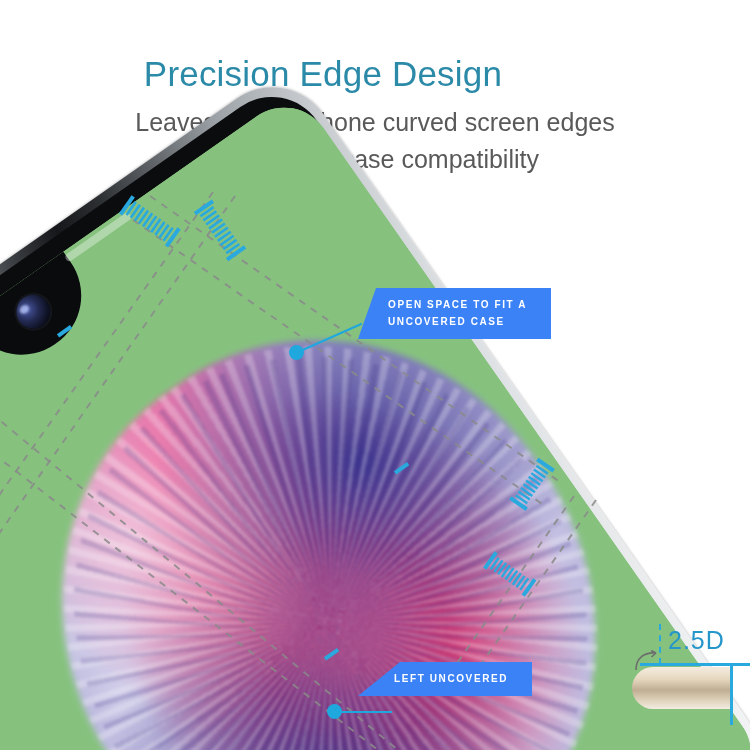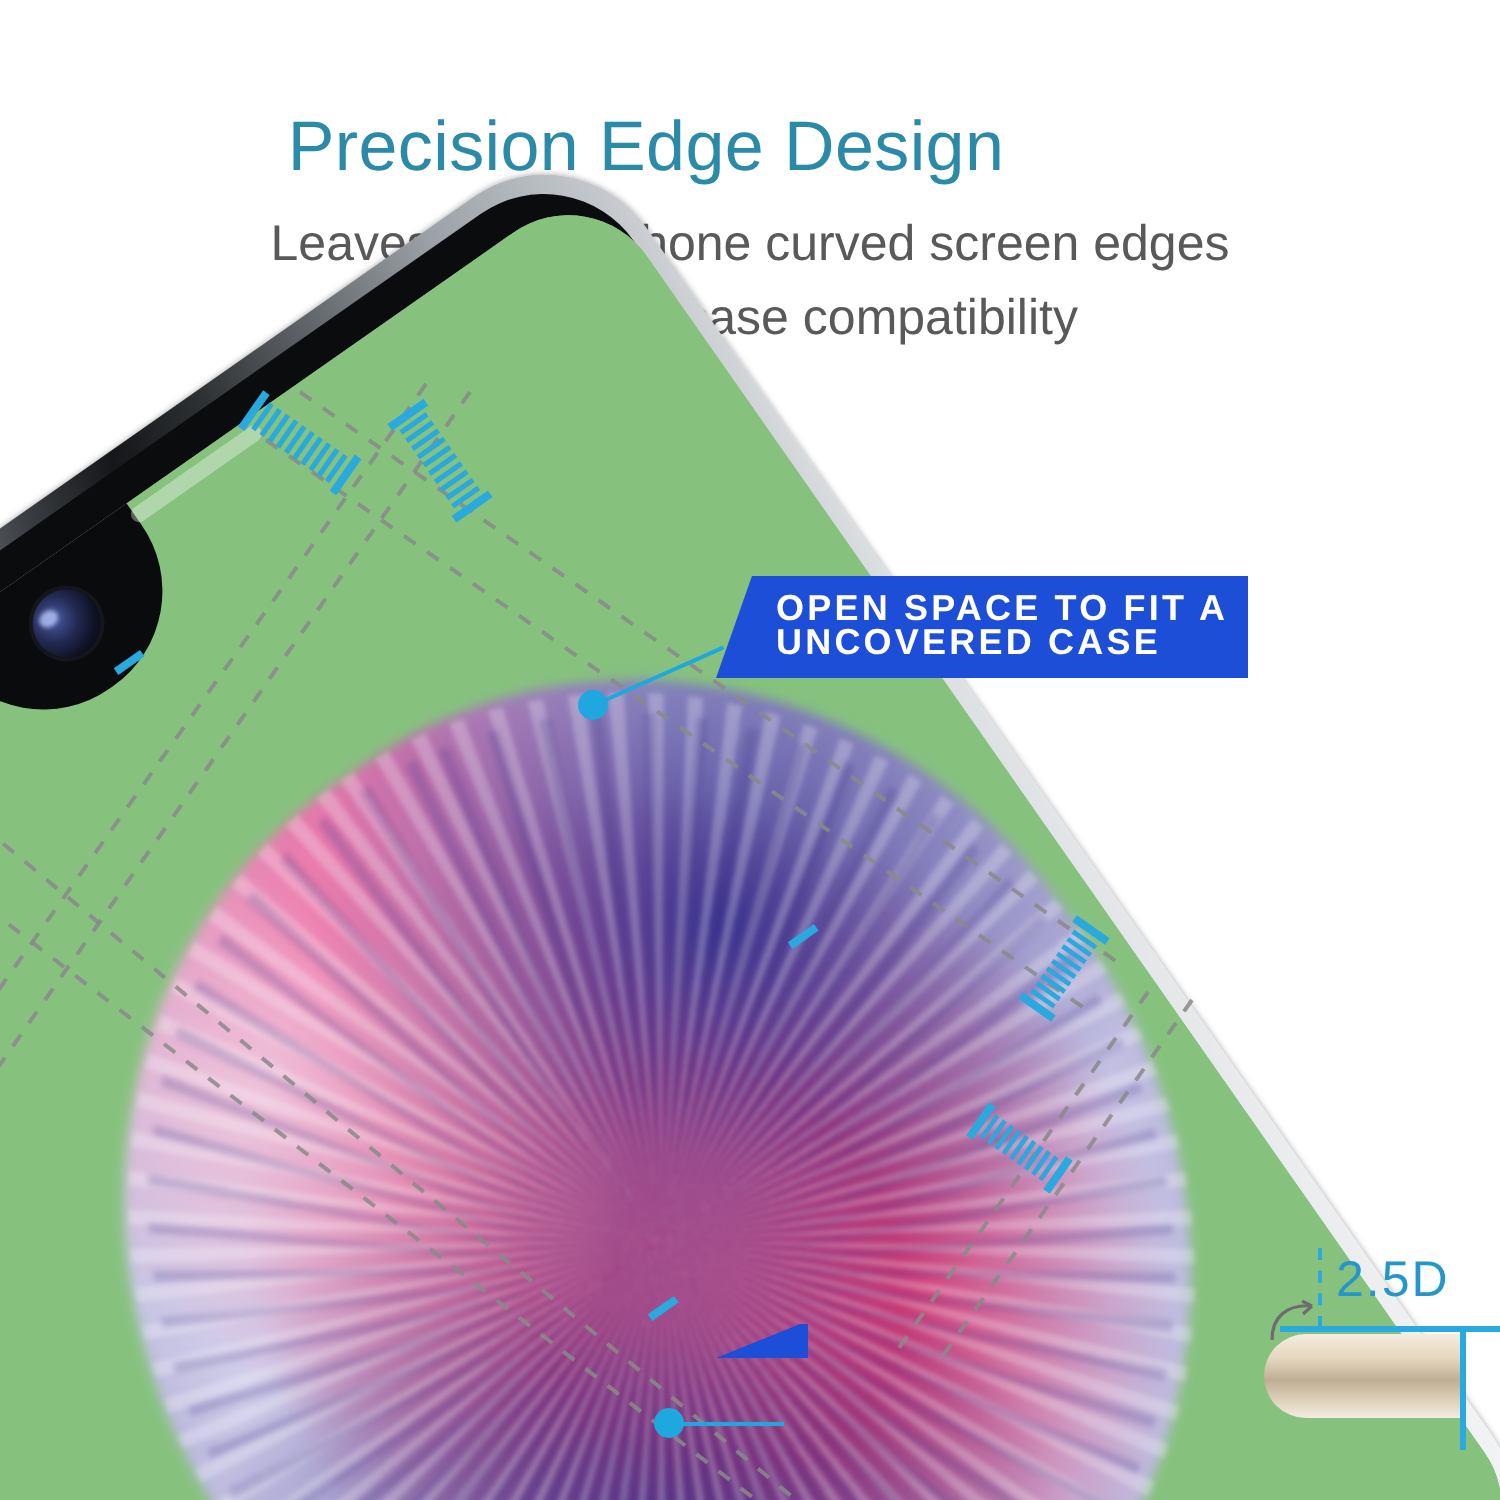--- a/index.html
+++ b/index.html
@@ -192,27 +192,27 @@
     left: 0;
     top: 0;
     width: 750px;
     height: 750px;
     pointer-events: none;
   }
 
   
   .callout {
     position: absolute;
-    background: #1d4ed8;
+    background: #3b82f6;
     color: #ffffff;
-    font-size: 18px;
+    font-size: 10px;
     letter-spacing: 1.6px;
     line-height: 17px;
     font-weight: 700;
-    padding: 8px 10px 9px 30px;
+    padding: 8px 24px 9px 30px;
     white-space: nowrap;
   }
   .callout-1 {
     left: 358px;
     top: 288px;
     clip-path: polygon(18px 0, 100% 0, 100% 100%, 0 100%);
   }
   .callout-2 {
     left: 358px;
     top: 662px;
@@ -419,20 +419,21 @@
   <div class="callout-dot" style="left:289px; top:345px;"></div>
   <div class="callout-line" style="left:296px; top:352px; width:72px; transform:rotate(-24deg); transform-origin:0 50%;"></div>
   <div class="callout callout-1">
     <div>OPEN SPACE TO FIT A</div>
     <div>UNCOVERED CASE</div>
   </div>
 
   <div class="callout-dot" style="left:327px; top:704px;"></div>
   <div class="callout-line" style="left:336px; top:711px; width:56px;"></div>
   <div class="callout callout-2">
+    <div>LEFT UNCOVERED</div>
   </div>
 
   <div class="d25">
     <div class="d25-label">2.5D</div>
     <svg class="d25-curve" viewBox="0 0 34 22">
       <path d="M4 20 C4 8, 12 2, 24 3" fill="none" stroke="#6d6d6d" stroke-width="1.6"></path>
       <path d="M24 3 L19 0.5 M24 3 L19.5 7" fill="none" stroke="#6d6d6d" stroke-width="1.6"></path>
     </svg>
     <div class="d25-glass"></div>
     <div class="d25-topline"></div>

